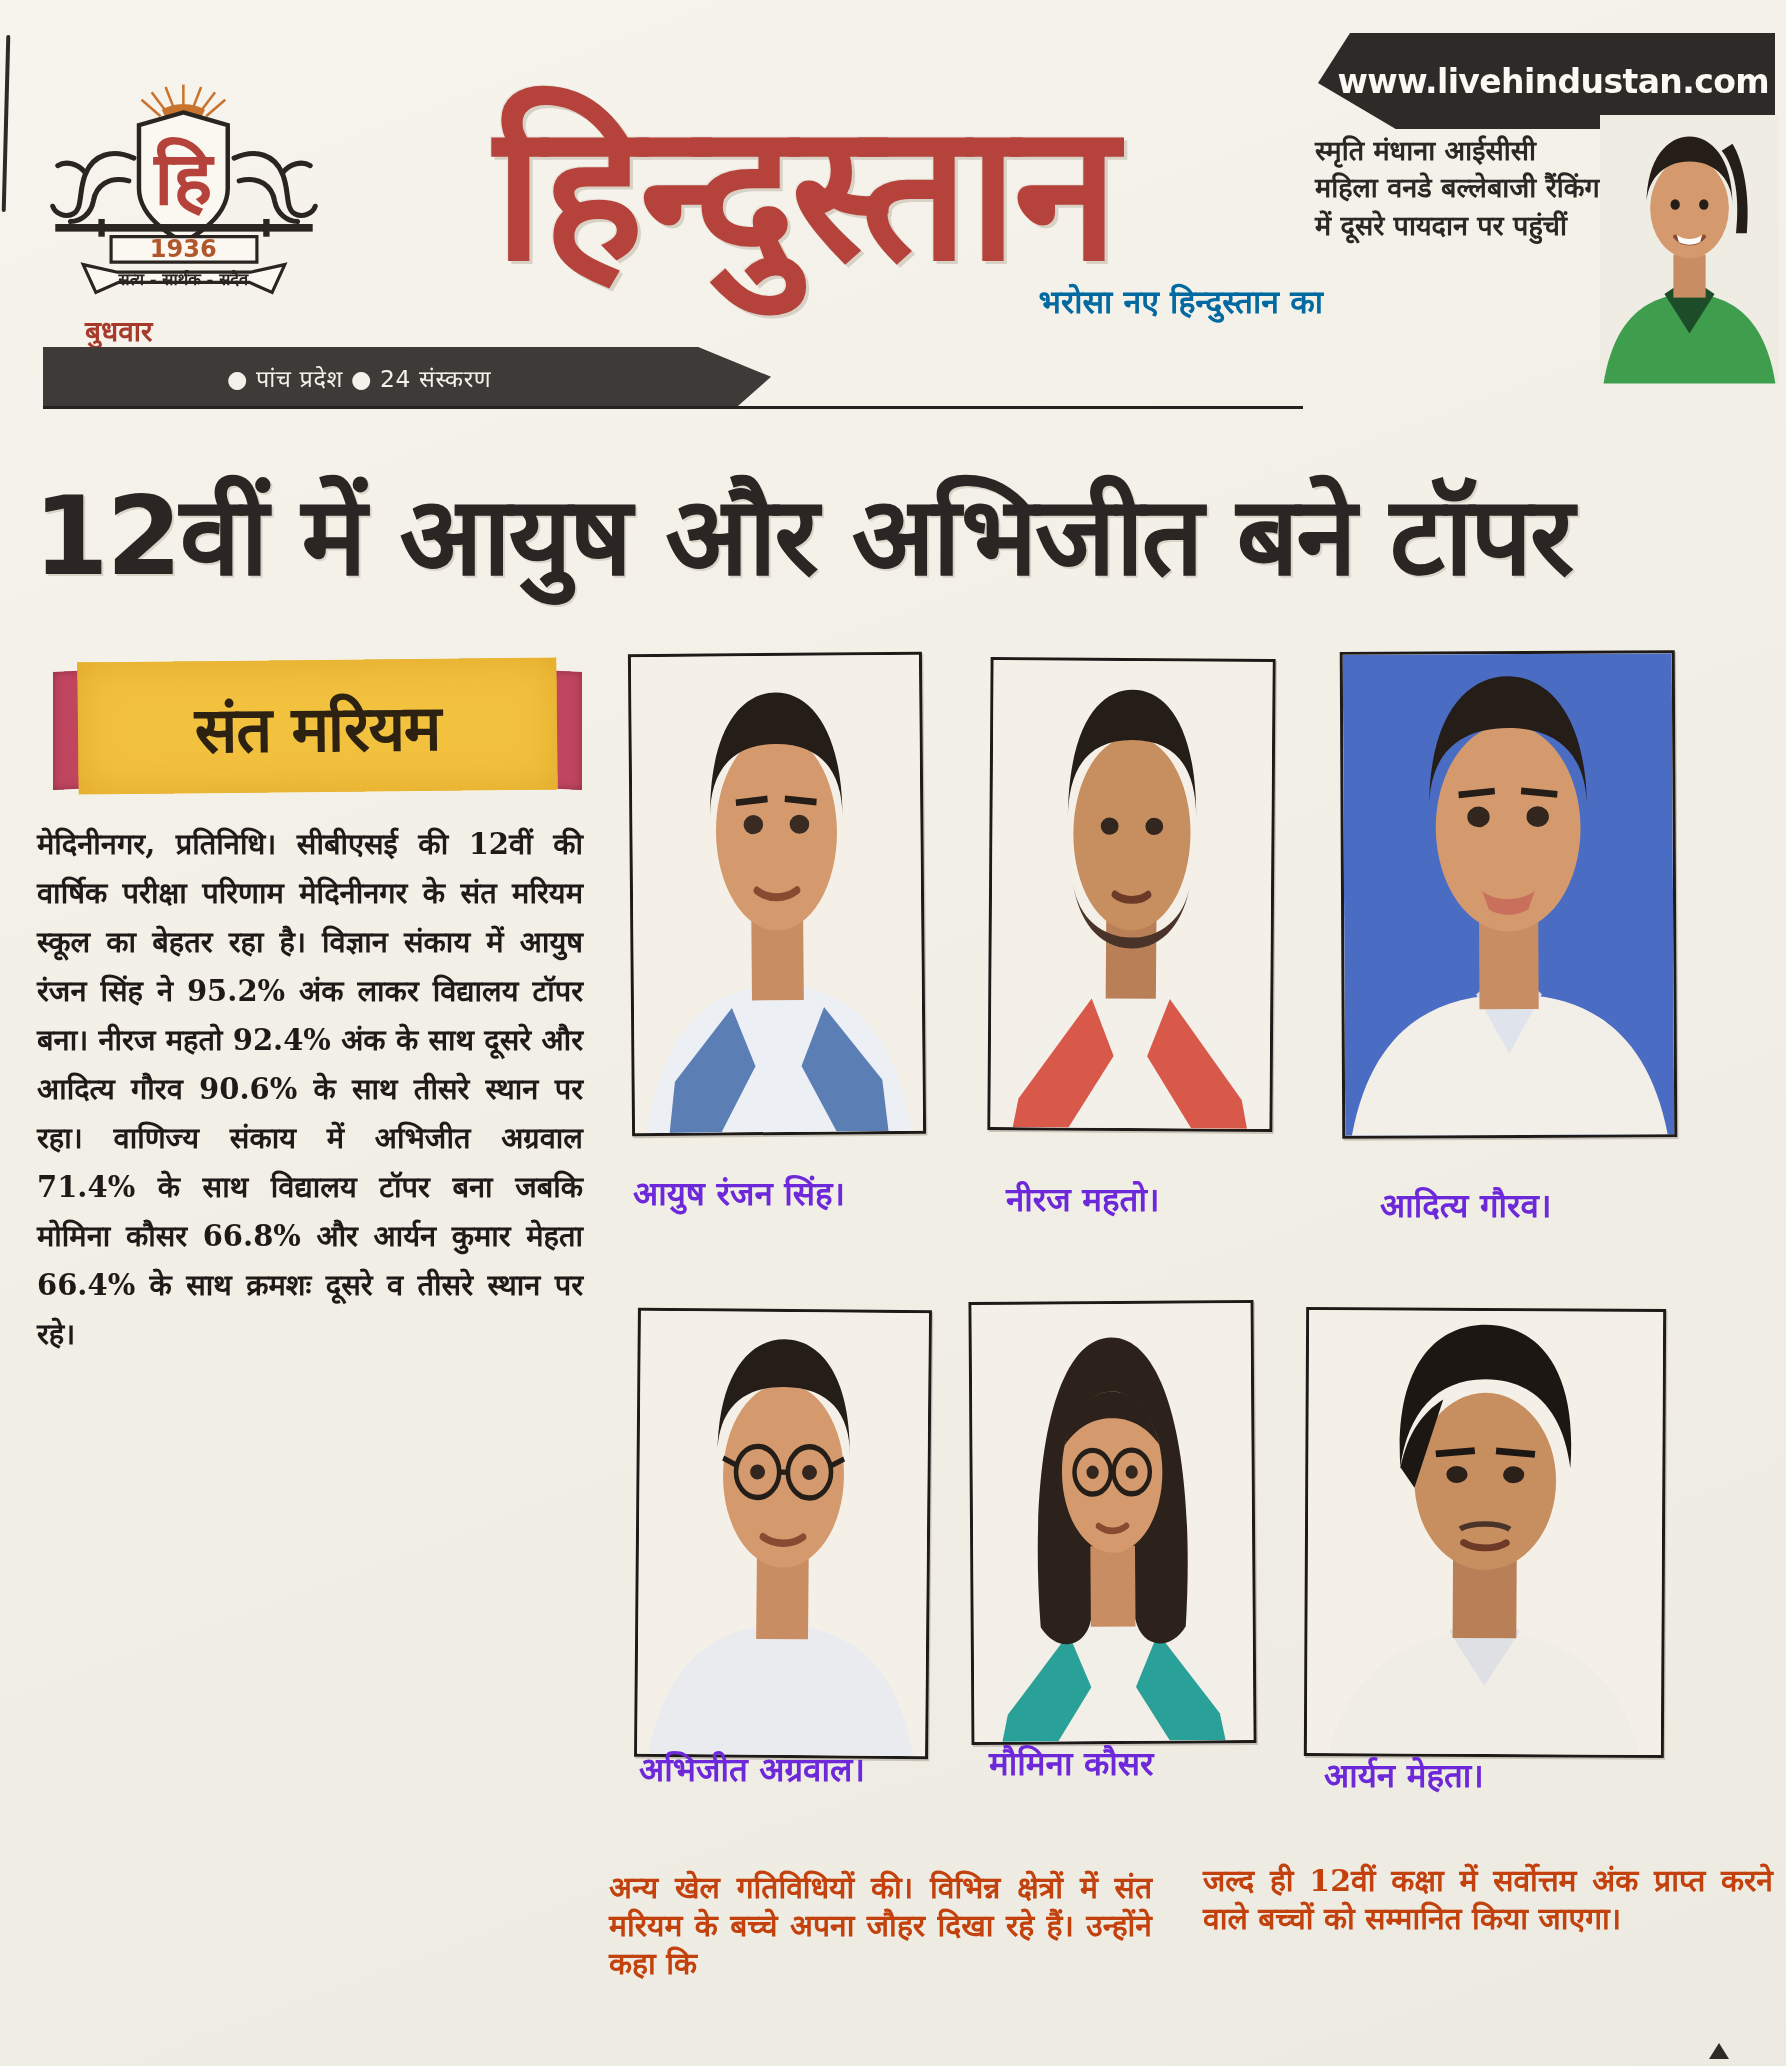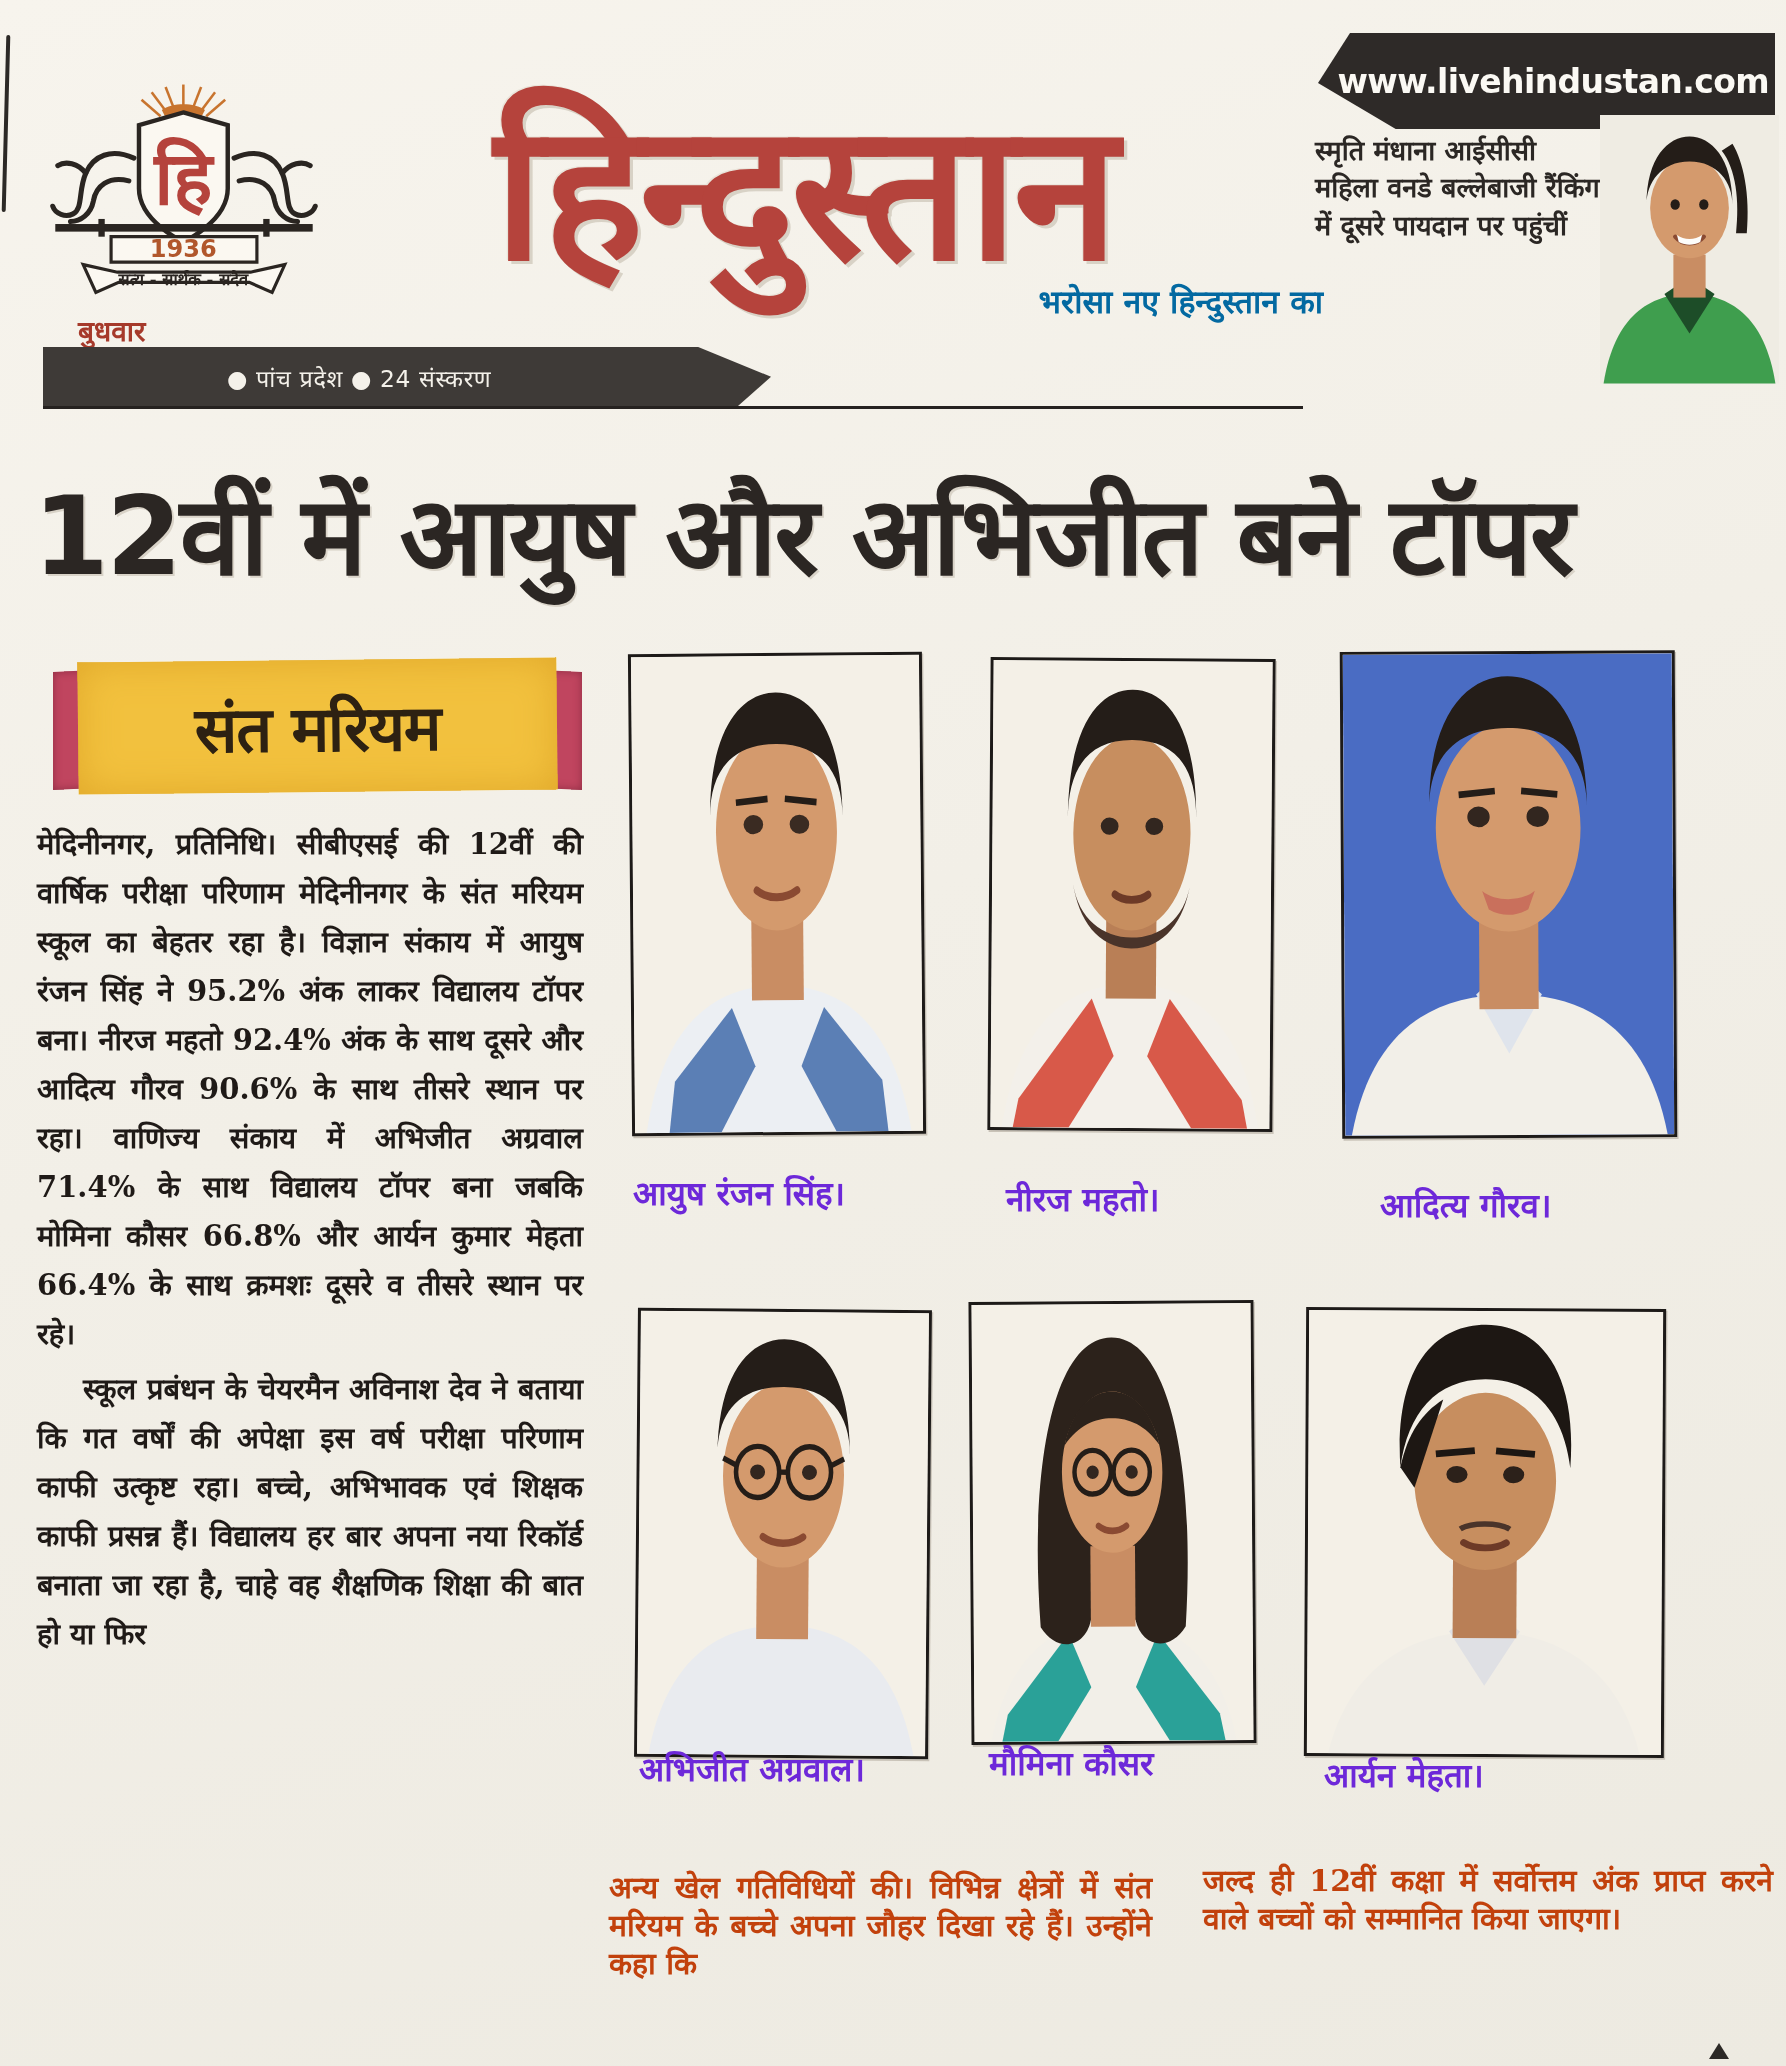--- a/index.html
+++ b/index.html
@@ -12,21 +12,21 @@
   
   .edge-sliver{left:3.8px;top:35px;width:4.4px;height:177px;background:#2c2926;border-radius:2.5px;transform:rotate(1.5deg);}
   .emblem{left:35px;top:82px;width:298px;height:222px;}
   .brand{left:320px;top:35px;width:969px;height:253px;display:flex;align-items:flex-end;justify-content:center;}
   .brand span{
     font-size:189px;font-weight:800;color:#b5433c;line-height:1;white-space:nowrap;
     text-shadow:3.2px 3.2px 0 #d8d2c6, -1.3px -1.3px 0 #e9e4da;
     font-family:"DejaVu Sans", sans-serif;letter-spacing:-3.8px;
   }
   .tagline{left:918px;top:279px;width:405px;text-align:right;font-size:32px;font-weight:800;color:#0369a1;white-space:nowrap;}
-  .day{left:78px;top:311px;font-size:28px;font-weight:800;color:#a63a2b;}
+  .day{left:85px;top:311px;font-size:28px;font-weight:800;color:#a63a2b;}
   .datecity{left:71px;top:349px;font-size:26px;font-weight:700;color:#2b2624;}
   .editions-bar{
     left:43px;top:347px;width:728px;height:62px;background:#3e3a37;
     clip-path:polygon(0 0,90% 0,100% 48%,95% 100%,0 100%);
     display:flex;align-items:center;padding-left:184px;box-sizing:border-box;
   }
   .editions-bar span{color:#f4f1ea;font-size:23.4px;font-weight:400;letter-spacing:0.6px;}
   .mast-rule{left:43px;top:406px;width:1260px;height:3.2px;background:#262220;}
   .web-banner{
     left:1318px;top:33px;width:457px;height:96px;background:#2e2a28;
@@ -154,21 +154,20 @@
 <div class="abs sec-banner">
   <div class="sec-cap left"></div>
   <div class="sec-cap right"></div>
   <div class="sec-yellow">
     <span>संत मरियम</span>
   </div>
 </div>
 
 <div class="abs article">
   <p><span class="lead">मेदिनीनगर, प्रतिनिधि।</span><span> सीबीएसई की 12वीं की वार्षिक परीक्षा परिणाम मेदिनीनगर के संत मरियम स्कूल का बेहतर रहा है। विज्ञान संकाय में आयुष रंजन सिंह ने 95.2% अंक लाकर विद्यालय टॉपर बना। नीरज महतो 92.4% अंक के साथ दूसरे और आदित्य गौरव 90.6% के साथ तीसरे स्थान पर रहा। वाणिज्य संकाय में अभिजीत अग्रवाल 71.4% के साथ विद्यालय टॉपर बना जबकि मोमिना कौसर 66.8% और आर्यन कुमार मेहता 66.4% के साथ क्रमशः दूसरे व तीसरे स्थान पर रहे।</span></p>
-  <p class="p2">स्कूल प्रबंधन के चेयरमैन अविनाश देव ने बताया कि गत वर्षों की अपेक्षा इस वर्ष परीक्षा परिणाम काफी उत्कृष्ट रहा। बच्चे, अभिभावक एवं शिक्षक काफी प्रसन्न हैं। विद्यालय हर बार अपना नया रिकॉर्ड बनाता जा रहा है, चाहे वह शैक्षणिक शिक्षा की बात हो या फिर</p>
 </div>
 
 <div class="abs photo-frame" style="left:630px;top:653px;width:288px;height:476px;transform:rotate(-0.5deg);">
   <svg viewBox="0 0 100 130" preserveAspectRatio="none">
     <rect width="100" height="130" fill="#f4f0e7"></rect>
     <path d="M4,130 C10,100 28,90 50,90 C72,90 90,100 96,130 Z" fill="#eceff3"></path>
     <path d="M14,116 L34,96 L42,112 L30,130 L12,130 Z" fill="#5b7fb5"></path>
     <path d="M86,116 L66,96 L58,112 L70,130 L88,130 Z" fill="#5b7fb5"></path>
     <rect x="41" y="70" width="18" height="24" fill="#c98d63"></rect>
     <ellipse cx="50" cy="48" rx="21" ry="27" fill="#d49a6d"></ellipse>

